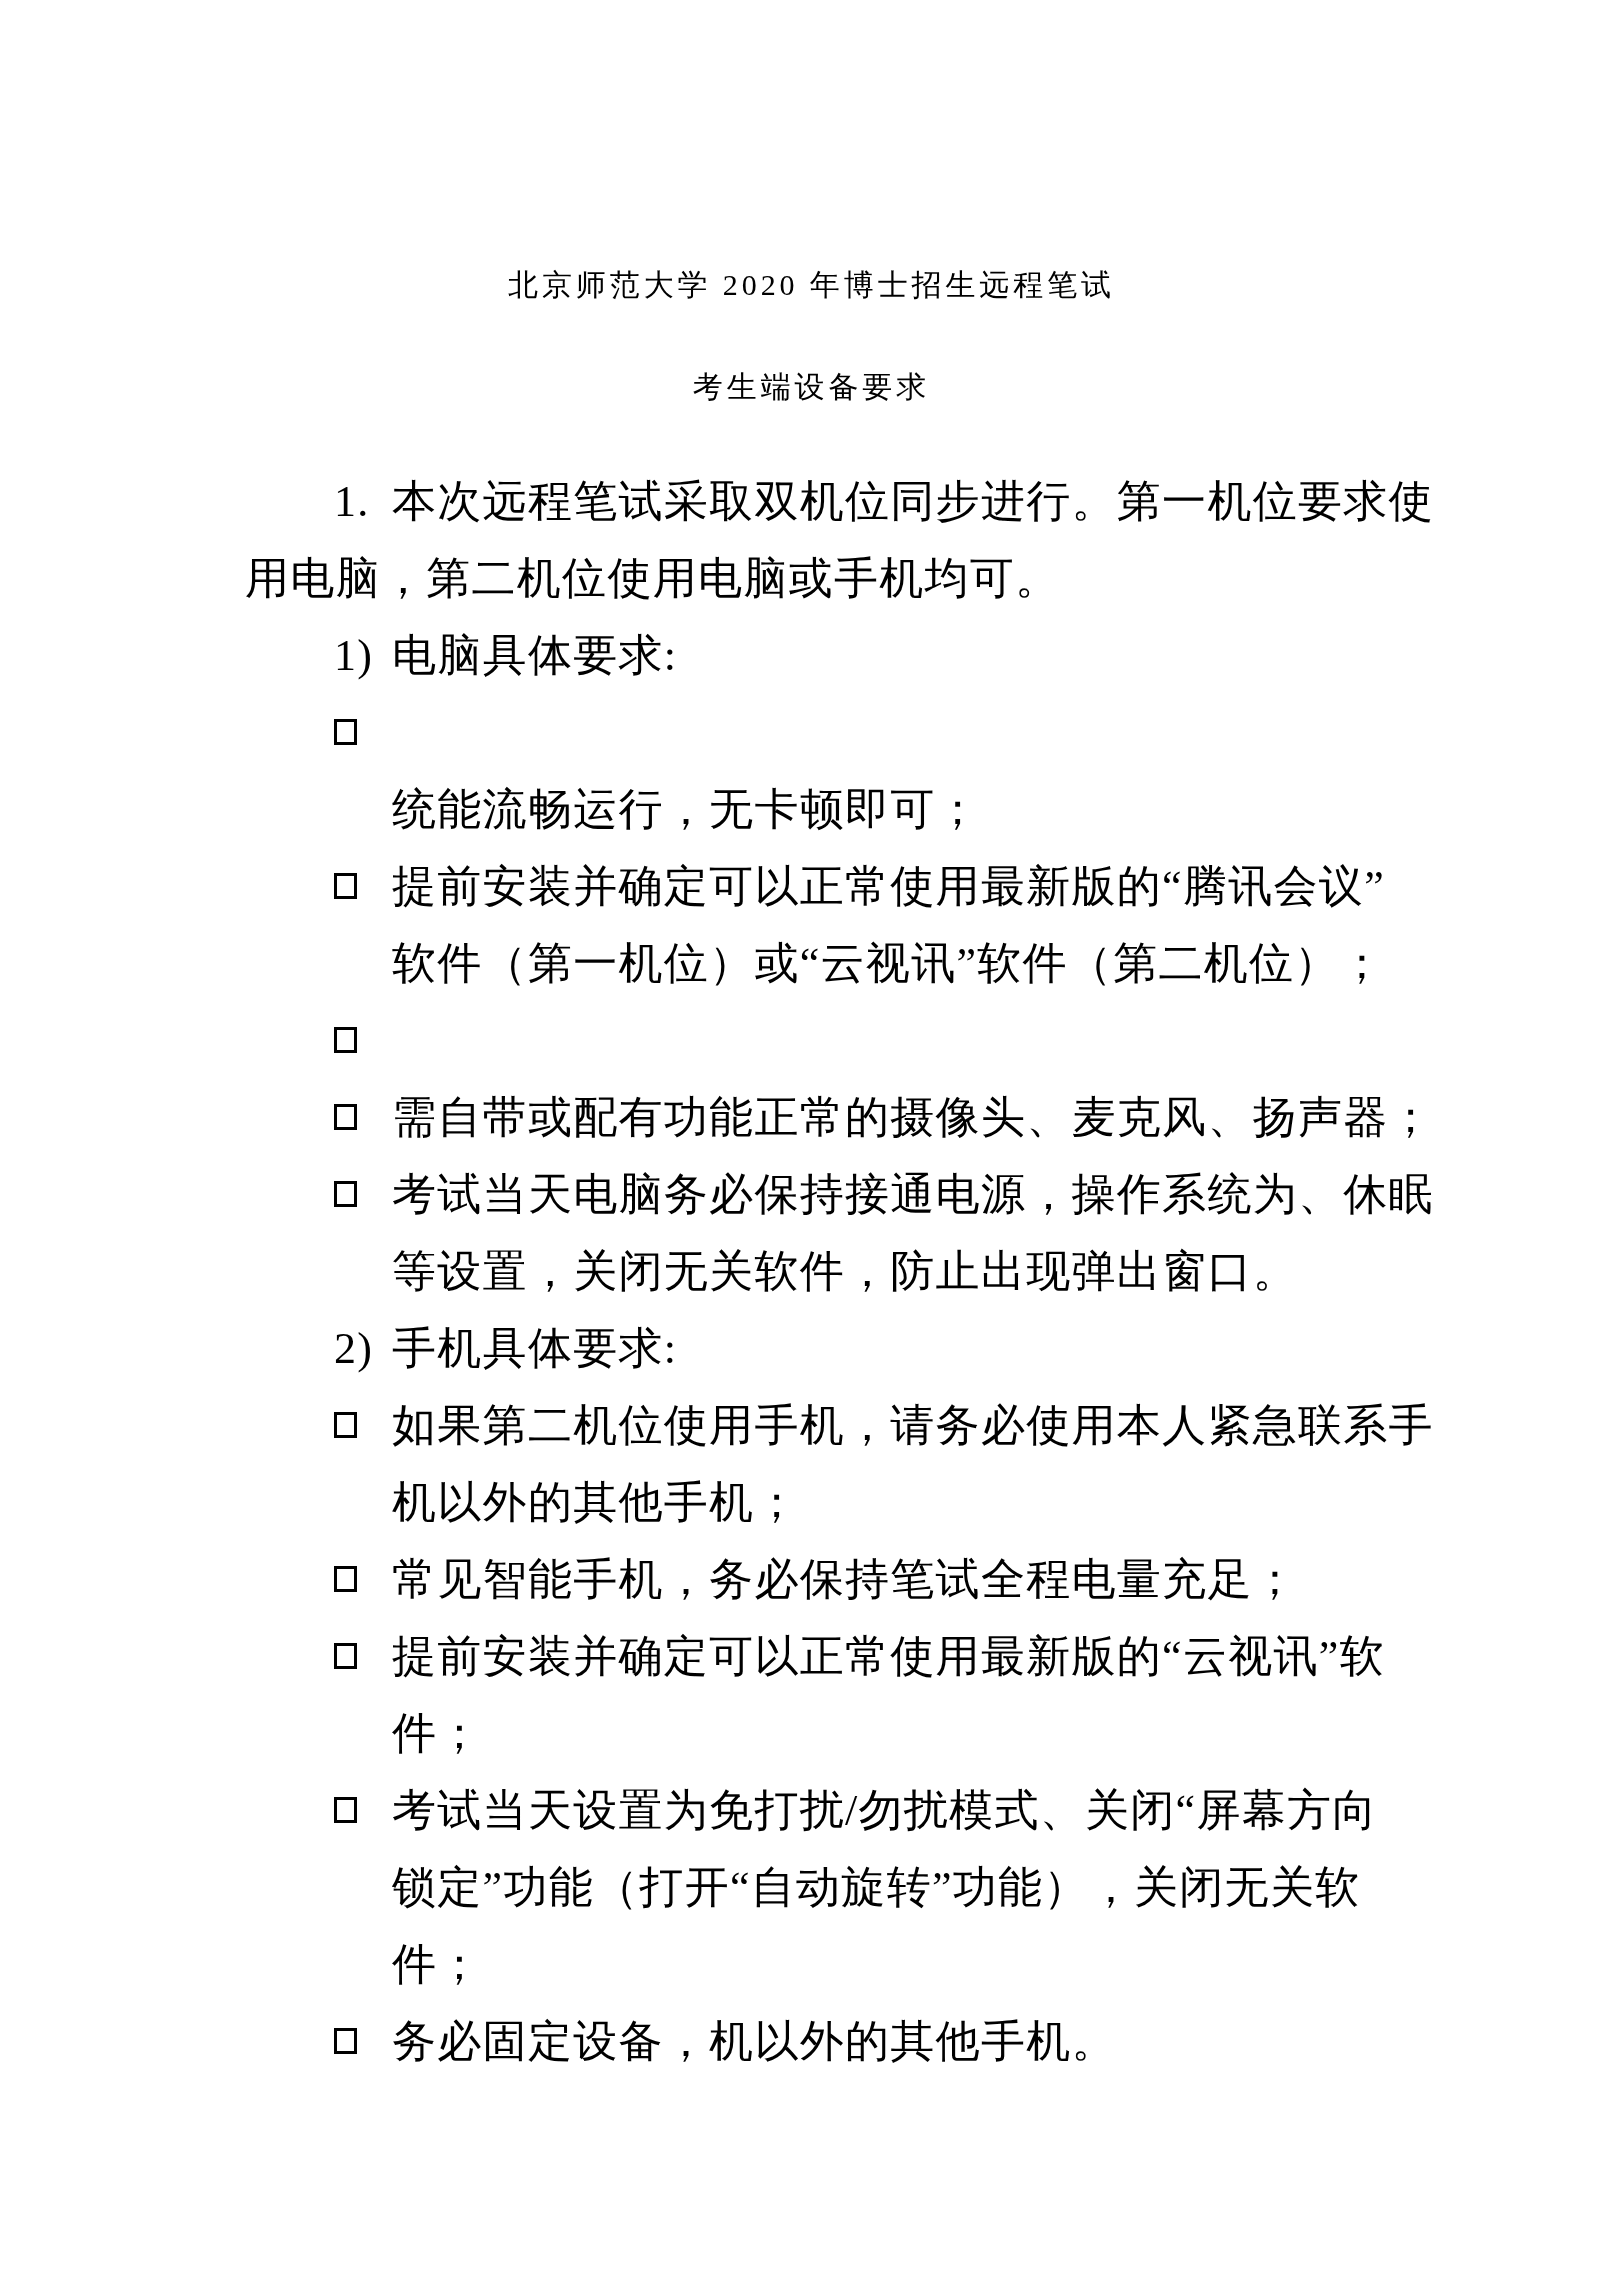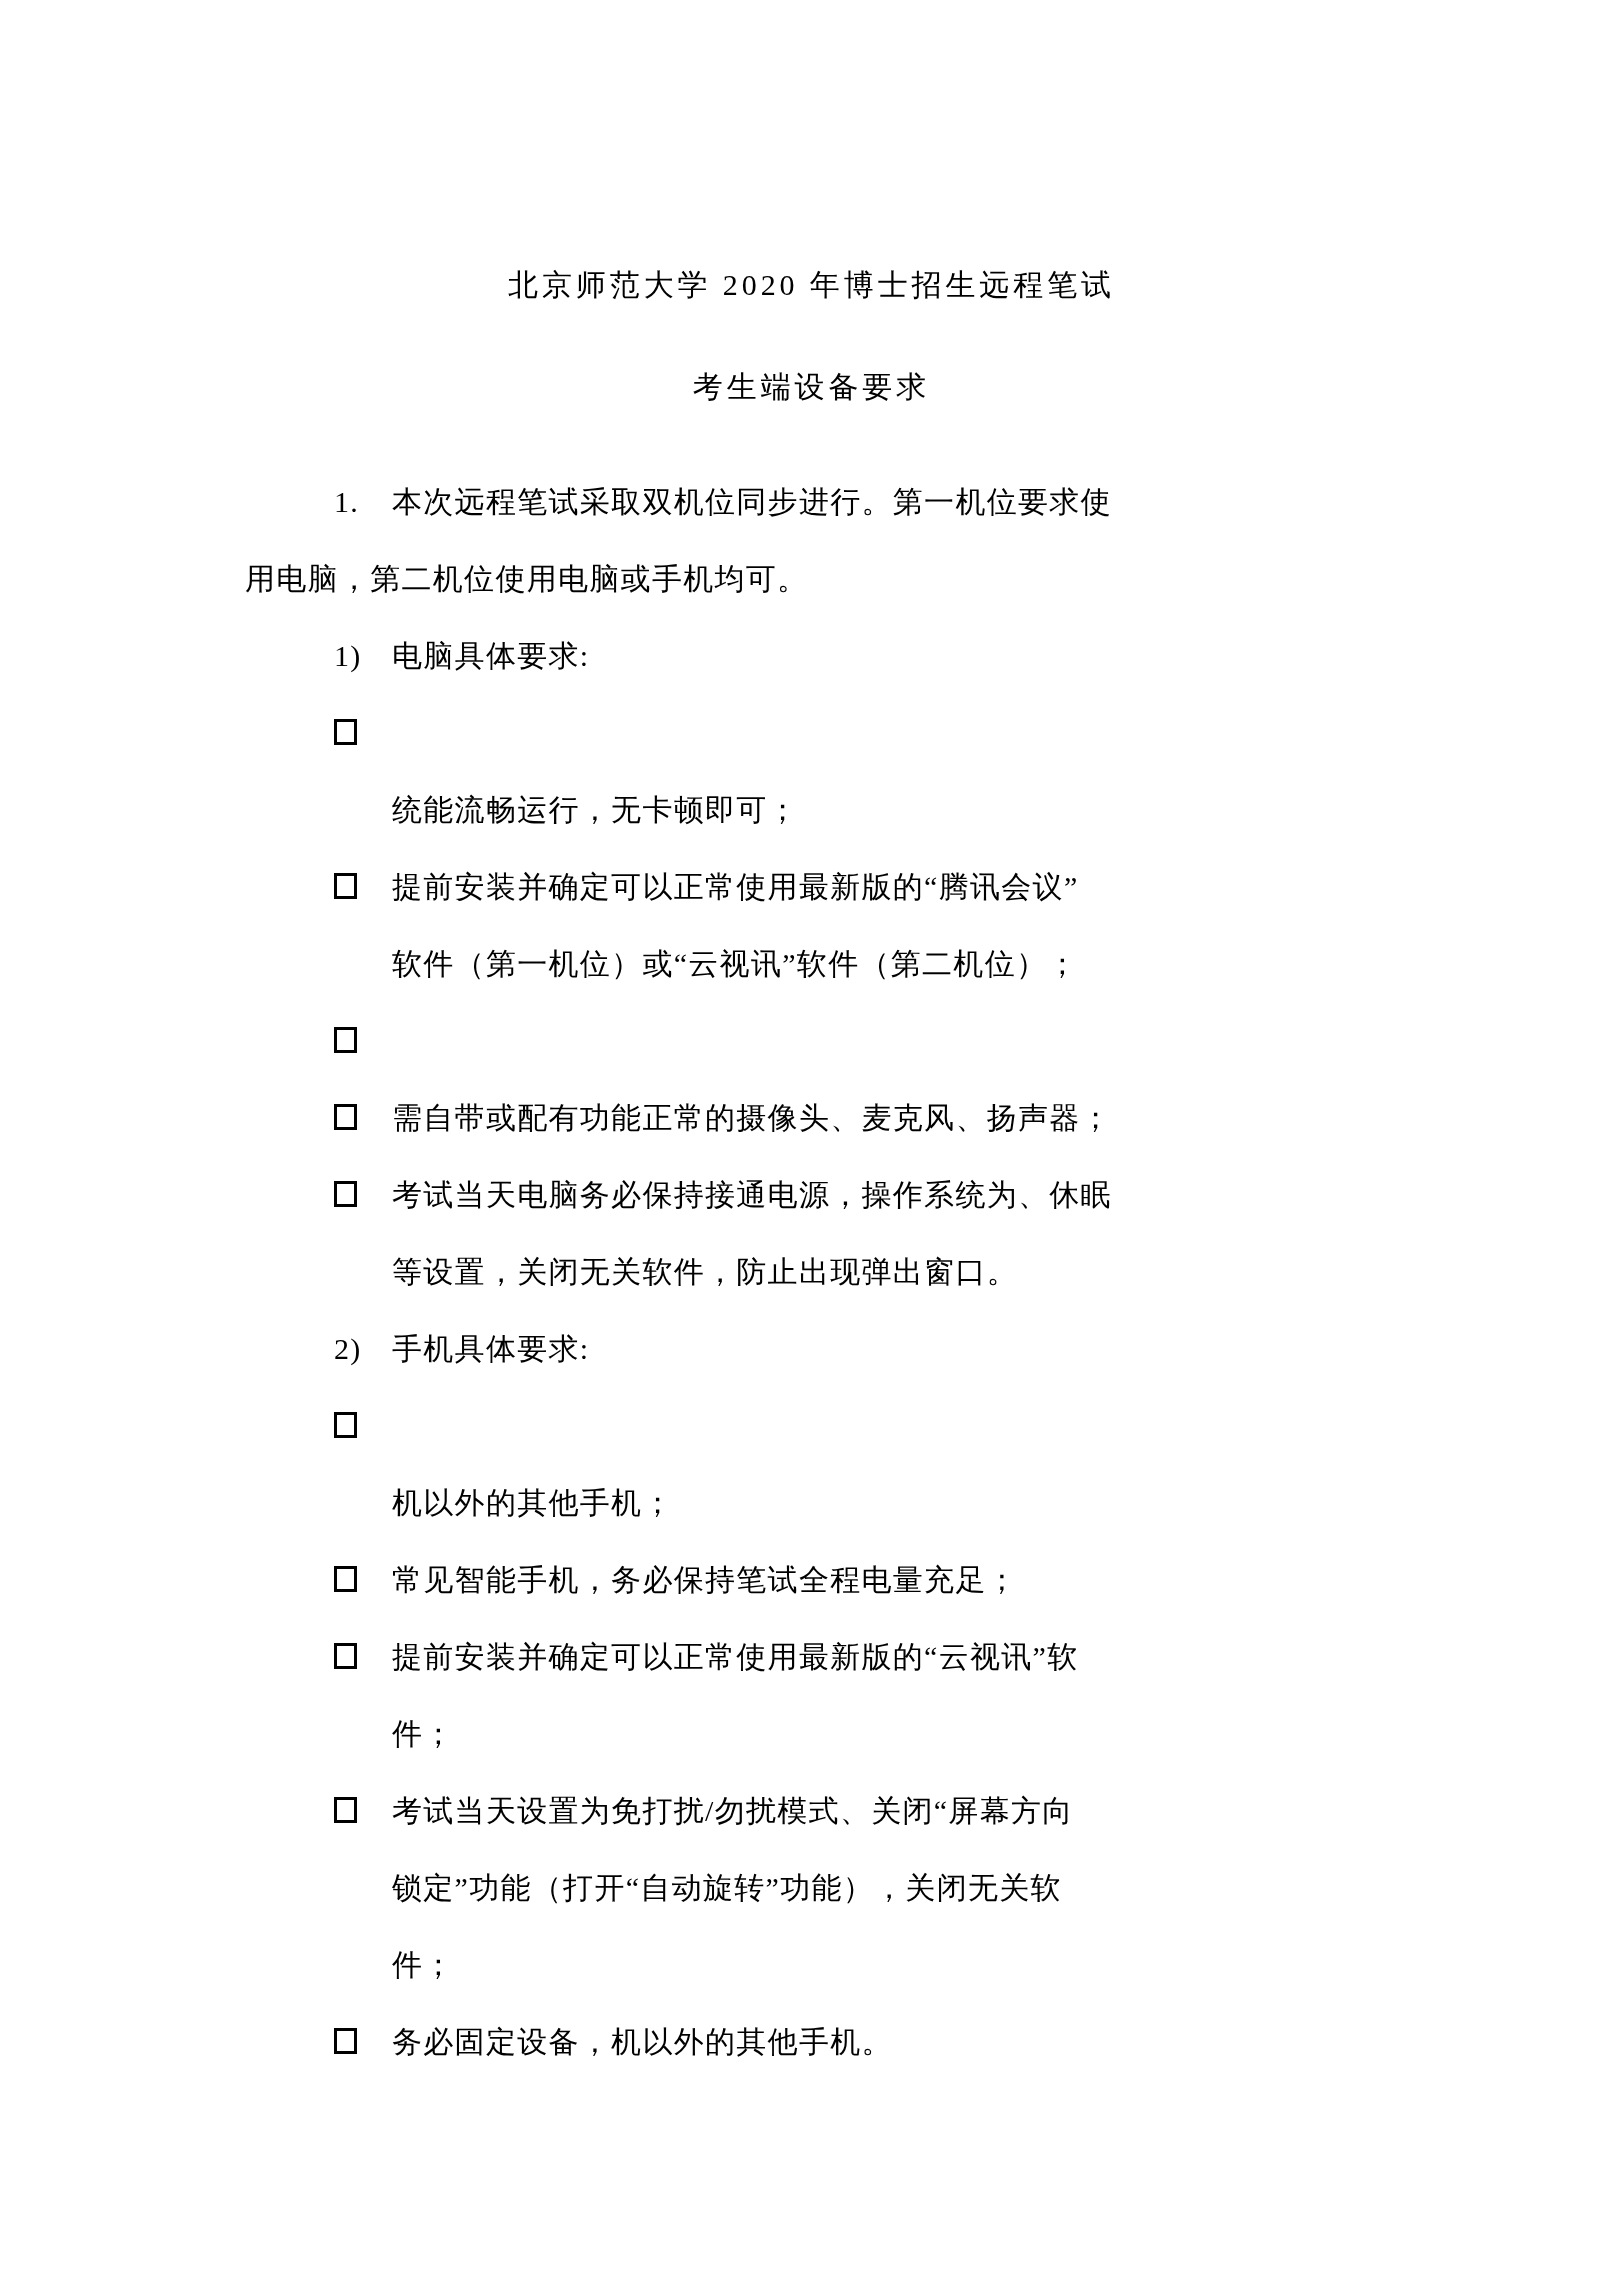--- a/index.html
+++ b/index.html
@@ -21,21 +21,21 @@
   .title {
     margin: 234px 0 0 0;
     text-align: center;
     font-size: 30px;
     line-height: 102px;
     font-weight: normal;
     letter-spacing: 3.9px;
   }
   .content {
     margin: 25px 245px 0 245px;
-    font-size: 30px;
+    font-size: 44px;
     line-height: 77px;
     letter-spacing: 1.3px;
   }
   .line {
     height: 77px;
     white-space: nowrap;
     position: relative;
   }
   
   .indent { padding-left: 89px; }
@@ -122,21 +122,21 @@
       </div>
     </div>
 
     <div class="section">
       <div class="line indent">
         <span class="num">2)</span><span class="heading-text">手机具体要求:</span>
       </div>
 
       <div>
         <div class="line bullet">
-          <span class="cb"></span>
+          <span class="cb"></span><span>如果第二机位使用手机，请务必使用本人紧急联系手</span>
         </div>
         <div class="line cont">
           <span>机以外的其他手机；</span>
         </div>
       </div>
 
       <div>
         <div class="line bullet">
           <span class="cb"></span><span>常见智能手机，务必保持笔试全程电量充足；</span>
         </div>

